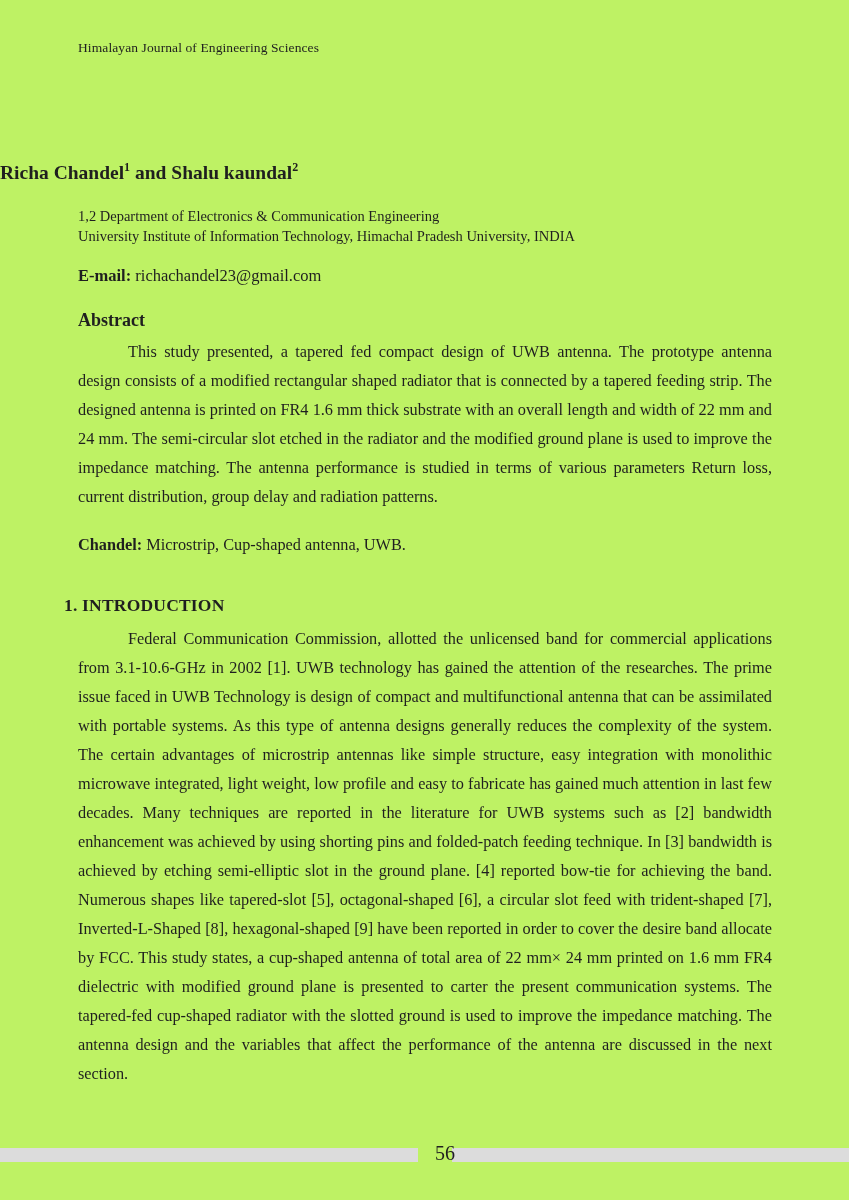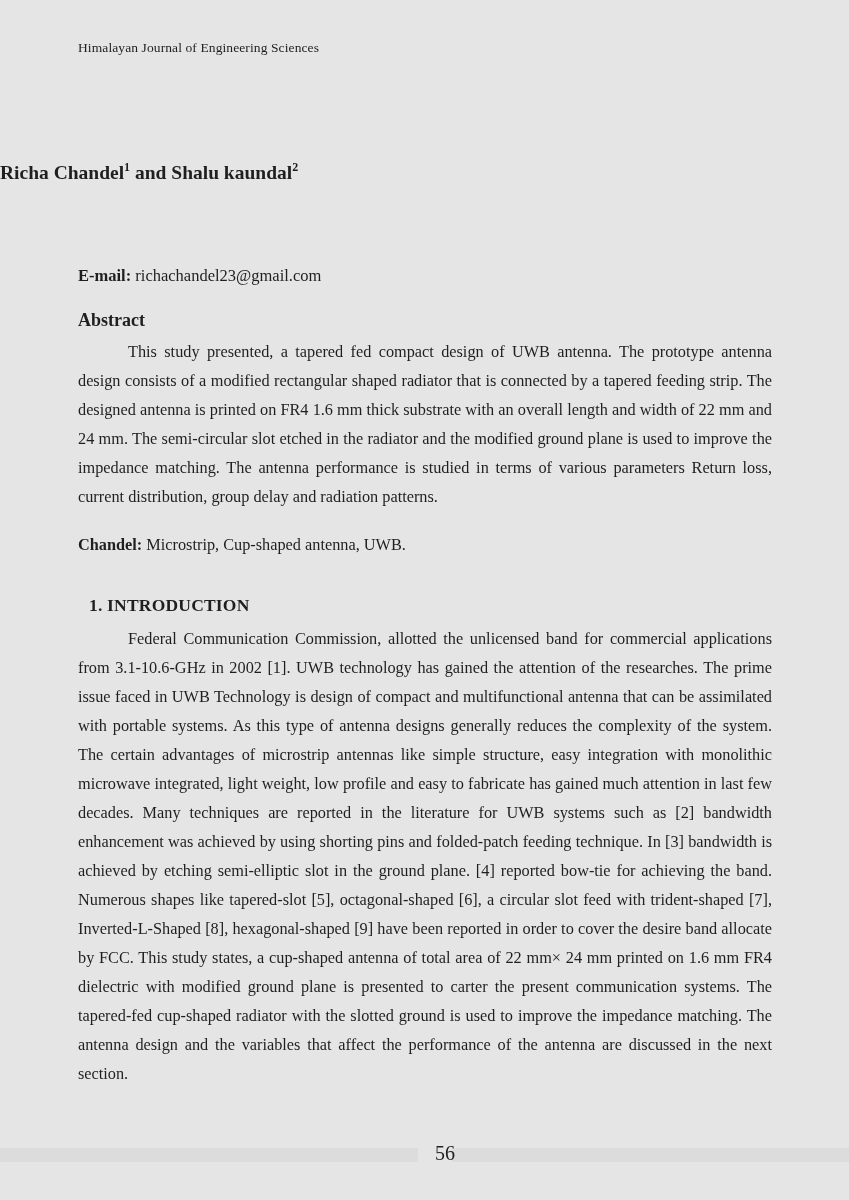--- a/index.html
+++ b/index.html
@@ -1,20 +1,20 @@
 <!DOCTYPE html>
 <html><head>
 <meta charset="utf-8">
 <style>
   html, body { margin: 0; padding: 0; }
   .page {
     position: relative;
     width: 849px;
     height: 1200px;
-    background: #e5e5e5;
+    background: #bef264;
     color: #1f1f1f;
     font-family: "Liberation Serif", "DejaVu Serif", serif;
     overflow: hidden;
   }
   .journal-name {
     position: absolute;
     top: 40px; left: 78px;
     font-size: 13.5px;
     letter-spacing: 0.1px;
   }
@@ -62,21 +62,21 @@
     text-indent: 50px;
   }
   .keywords-line {
     position: absolute;
     top: 535px; left: 78px; width: 694px;
     font-size: 16.3px;
   }
   .keywords-line .bold-label { font-weight: bold; }
   .introduction-heading {
     position: absolute;
-    top: 595px; left: 89px;
+    top: 595px; left: 64px;
     font-size: 17.5px;
     font-weight: bold;
     letter-spacing: 0.2px;
   }
   .introduction-body {
     position: absolute;
     top: 624px; left: 78px; width: 694px;
     font-size: 16.3px;
     line-height: 29px;
     text-align: justify;
@@ -103,20 +103,24 @@
 </head>
 <body>
 
 <div class="page">
 
   <div class="journal-name">Himalayan Journal of Engineering Sciences</div>
 
 
   <div class="authors-line"><span>Richa Chandel</span><sup>1</sup><span> and </span><span>Shalu kaundal</span><sup>2</sup></div>
 
+  <div class="affiliation">
+    <div>1,2 Department of Electronics &amp; Communication Engineering</div>
+    <div>University Institute of Information Technology, Himachal Pradesh University, INDIA</div>
+  </div>
 
   <div class="email-line"><span class="bold-label">E-mail:</span><span> richachandel23@gmail.com</span></div>
 
   <div class="abstract-heading">Abstract</div>
 
   <div class="abstract-body">This study presented, a tapered fed compact design of UWB antenna.  The prototype antenna design consists of a modified rectangular shaped radiator that is connected by a tapered feeding strip. The designed antenna is printed on FR4 1.6 mm thick substrate with an overall length and width of 22 mm and 24 mm. The semi-circular slot etched in the radiator and the modified ground plane is used to improve the impedance matching. The antenna performance is studied in terms of various parameters Return loss, current distribution, group delay and radiation patterns.</div>
 
   <div class="keywords-line"><span class="bold-label">Chandel:</span><span> Microstrip, Cup-shaped antenna, UWB.</span></div>
 
   <div class="introduction-heading">1. INTRODUCTION</div>

